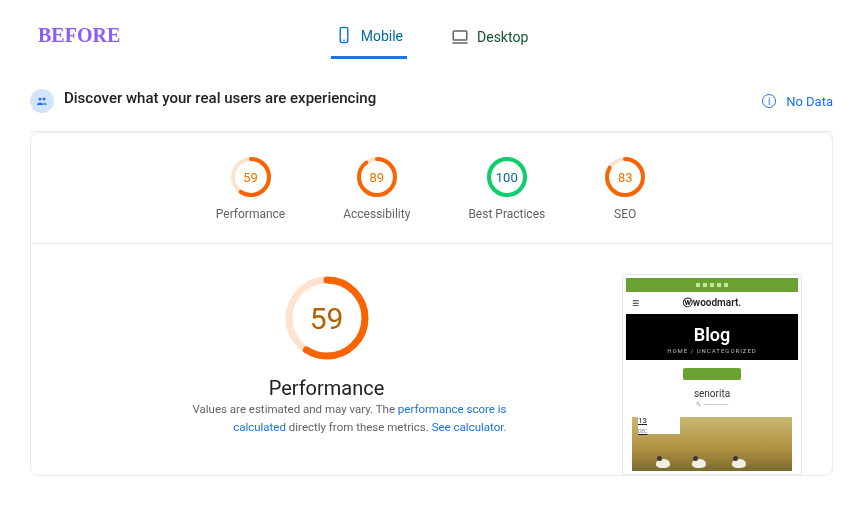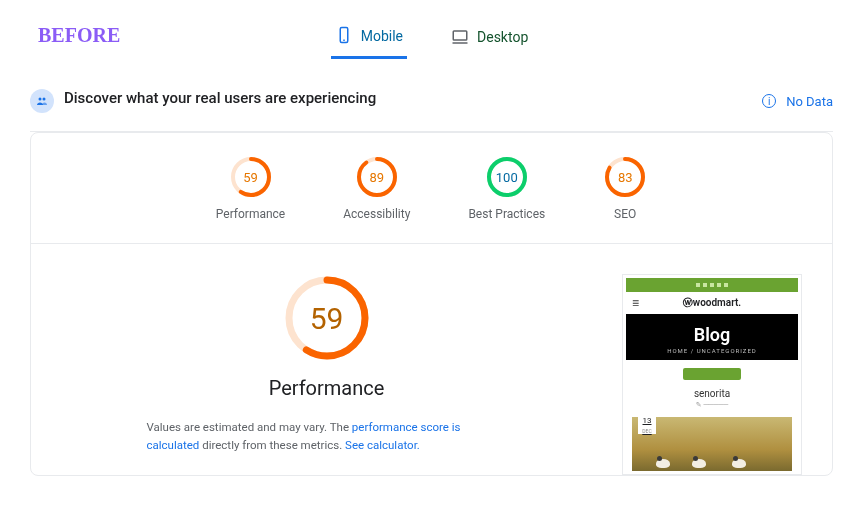--- a/index.html
+++ b/index.html
@@ -30,36 +30,36 @@
   .orange .num { color: #e67700; }
   .green .num { color: #0369a1; }
 
   .detail-row { display: flex; padding: 30px 30px 0 30px; gap: 30px; border-top: 1px solid #e8eaed; }
   .perf-col { flex: 1; display: flex; flex-direction: column; align-items: center; }
   .big-gauge { position: relative; width: 88px; height: 88px; }
   .big-gauge svg { transform: rotate(-90deg); }
   .big-gauge .num { position: absolute; inset: 0; display: flex; align-items: center; justify-content: center; font-size: 30px; color: #c5221f; font-weight: 400; }
   .big-gauge.orange .num { color: #b36200; }
   .perf-title { font-size: 20px; margin-top: 14px; color: #202124; }
-  .perf-note { font-size: 11.5px; color: #5f6368; text-align: left; margin-top: 18px; line-height: 1.6; max-width: 360px; }
+  .perf-note { font-size: 11.5px; color: #5f6368; text-align: right; margin-top: 0; line-height: 1.6; max-width: 360px; }
   .perf-note a { color: #1a73e8; text-decoration: none; }
 
   .preview { width: 180px; border: 1px solid #e8eaed; padding: 3px; }
   .pv-topbar { height: 14px; background: #6aa331; display:flex; align-items:center; justify-content:center; gap:3px;}
   .pv-topbar span{ width:4px;height:4px;background:#c8e6a0;display:inline-block;}
   .pv-brand { text-align: center; font-size: 10px; font-weight: 600; padding: 4px 0; position:relative;}
   .pv-brand::before{content:"≡"; position:absolute; left:6px; color:#333; font-size:12px;}
   .pv-blog { background: #000; color: #fff; text-align: center; padding: 10px 0 6px; }
   .pv-blog-title { font-size: 18px; font-weight: 600; }
   .pv-blog-sub { font-size: 6px; letter-spacing: 1px; color: #bbb; margin-top:2px;}
   .pv-btn { display:block; margin: 8px auto; width: 58px; height: 12px; background: #6aa331; border-radius: 2px; }
   .pv-cap { text-align:center; font-size:10px; color:#333; margin: 8px 0 2px;}
   .pv-sub { text-align:center; font-size:7px; color:#999; margin-bottom:8px;}
   .pv-img { position: relative; height: 54px; background: linear-gradient(#c9b873 0%, #b09040 60%, #7a6a2f 100%); margin: 0 6px; overflow:hidden;}
-  .pv-date { position:absolute; top:-3px; left:6px; background:#fff; width:18px; height:20px; font-size:8px; text-align:center; line-height:10px; padding-top:2px;text-decoration:underline;}
+  .pv-date { position:absolute; top:-3px; left:6px; background:#fff; width:42px; height:20px; font-size:8px; line-height:10px; padding-top:2px;text-decoration:underline;}
   .pv-date small{ display:block; font-size:5px; color:#888;}
   .sheep { position:absolute; bottom:3px; width:14px; height:9px; background:#f2eee4; border-radius:50% 50% 40% 40%;}
   .sheep::after{content:""; position:absolute; top:-3px; left:1px; width:5px;height:5px;background:#3a3a3a;border-radius:50%;}
 </style>
 </head>
 <body>
 
 <div class="before">BEFORE</div>
 
 <div class="root">

